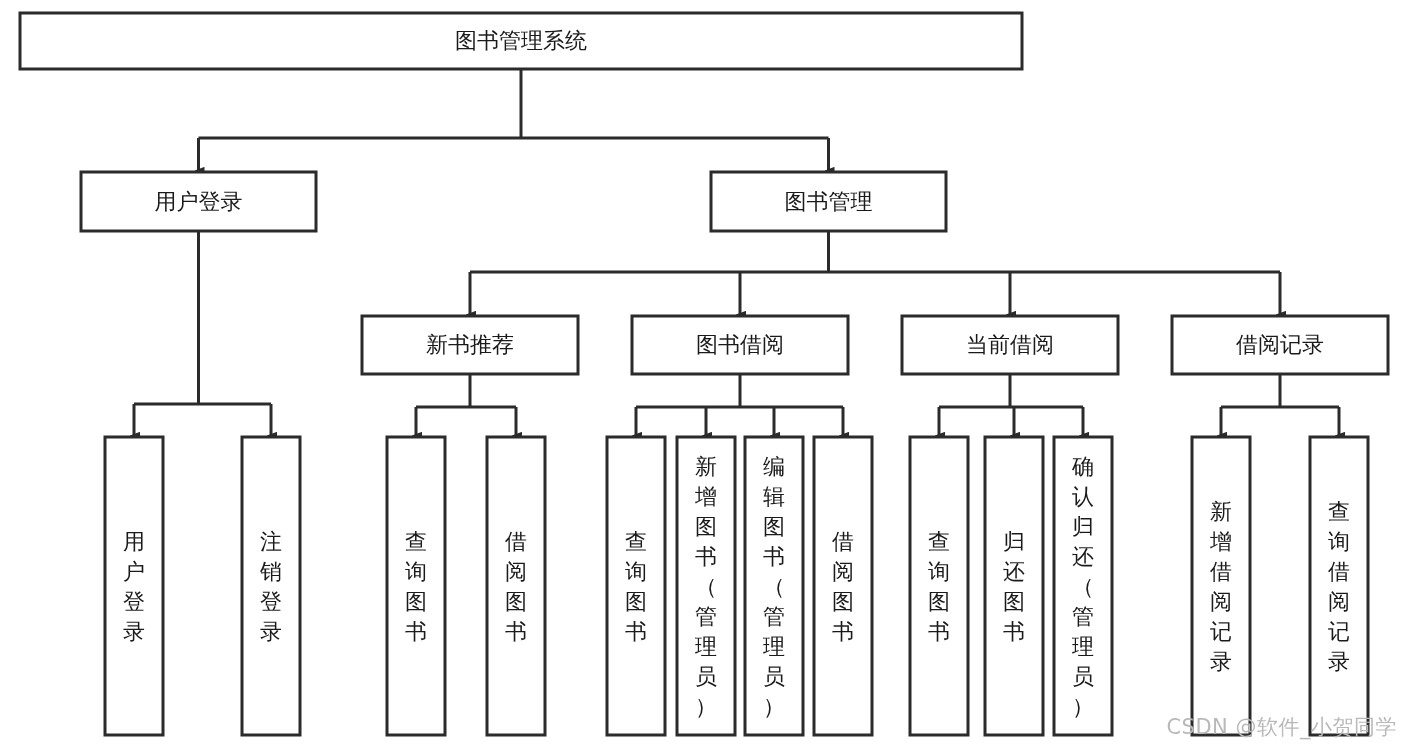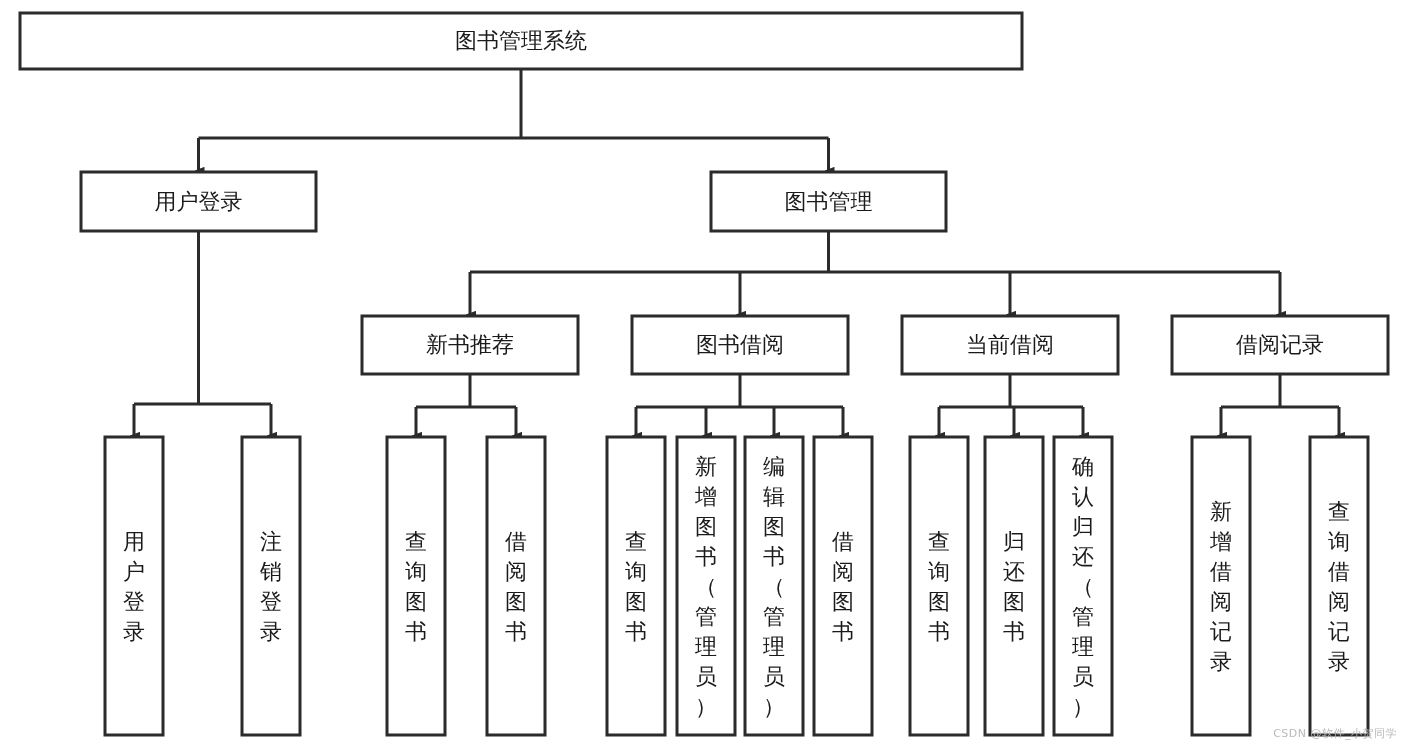--- a/index.html
+++ b/index.html
@@ -47,21 +47,21 @@
     font-family: "DejaVu Sans", "Liberation Sans", sans-serif;
     font-size: 22px;
     fill: #1a1a1a;
     text-anchor: middle;
   }
   .watermark-text {
     position: absolute;
     right: 8px;
     bottom: 6px;
     font-family: "DejaVu Sans", "Liberation Sans", sans-serif;
-    font-size: 11px;
+    font-size: 21px;
     color: #b9b9b9;
     white-space: nowrap;
     letter-spacing: 0.5px;
   }
 </style>
 </head>
 <body>
 
 <div id="diagram-root">
 

